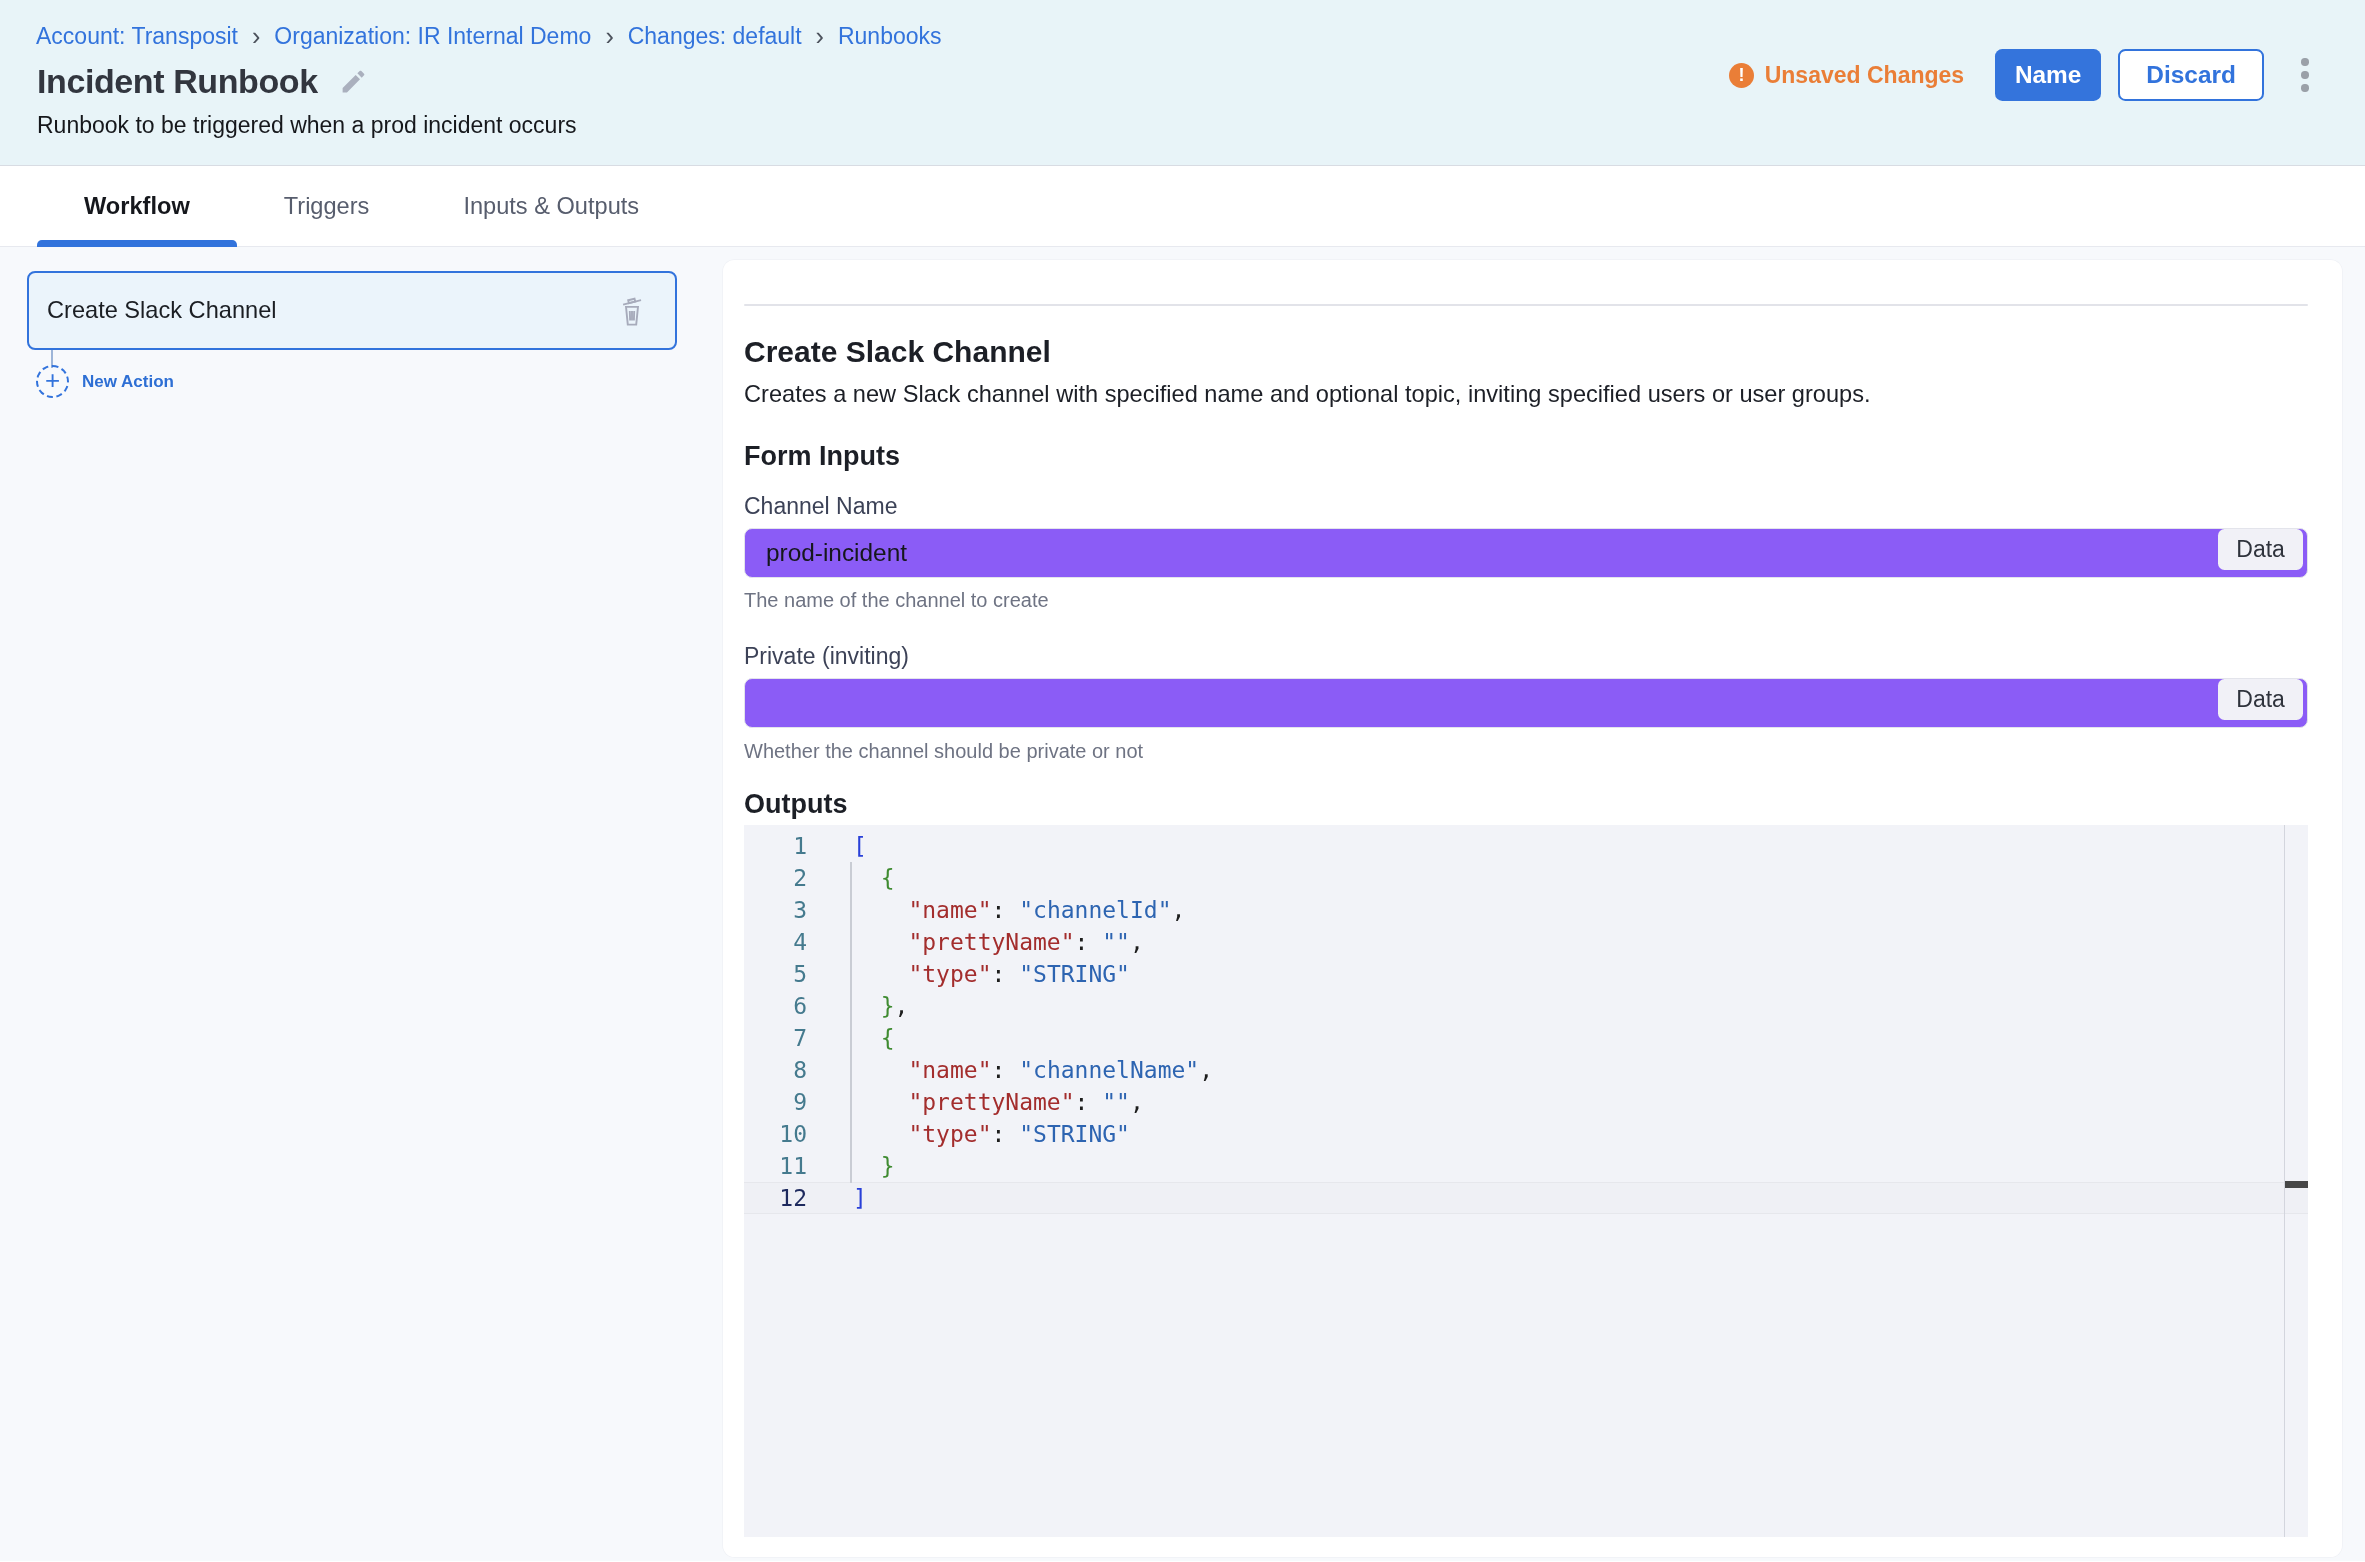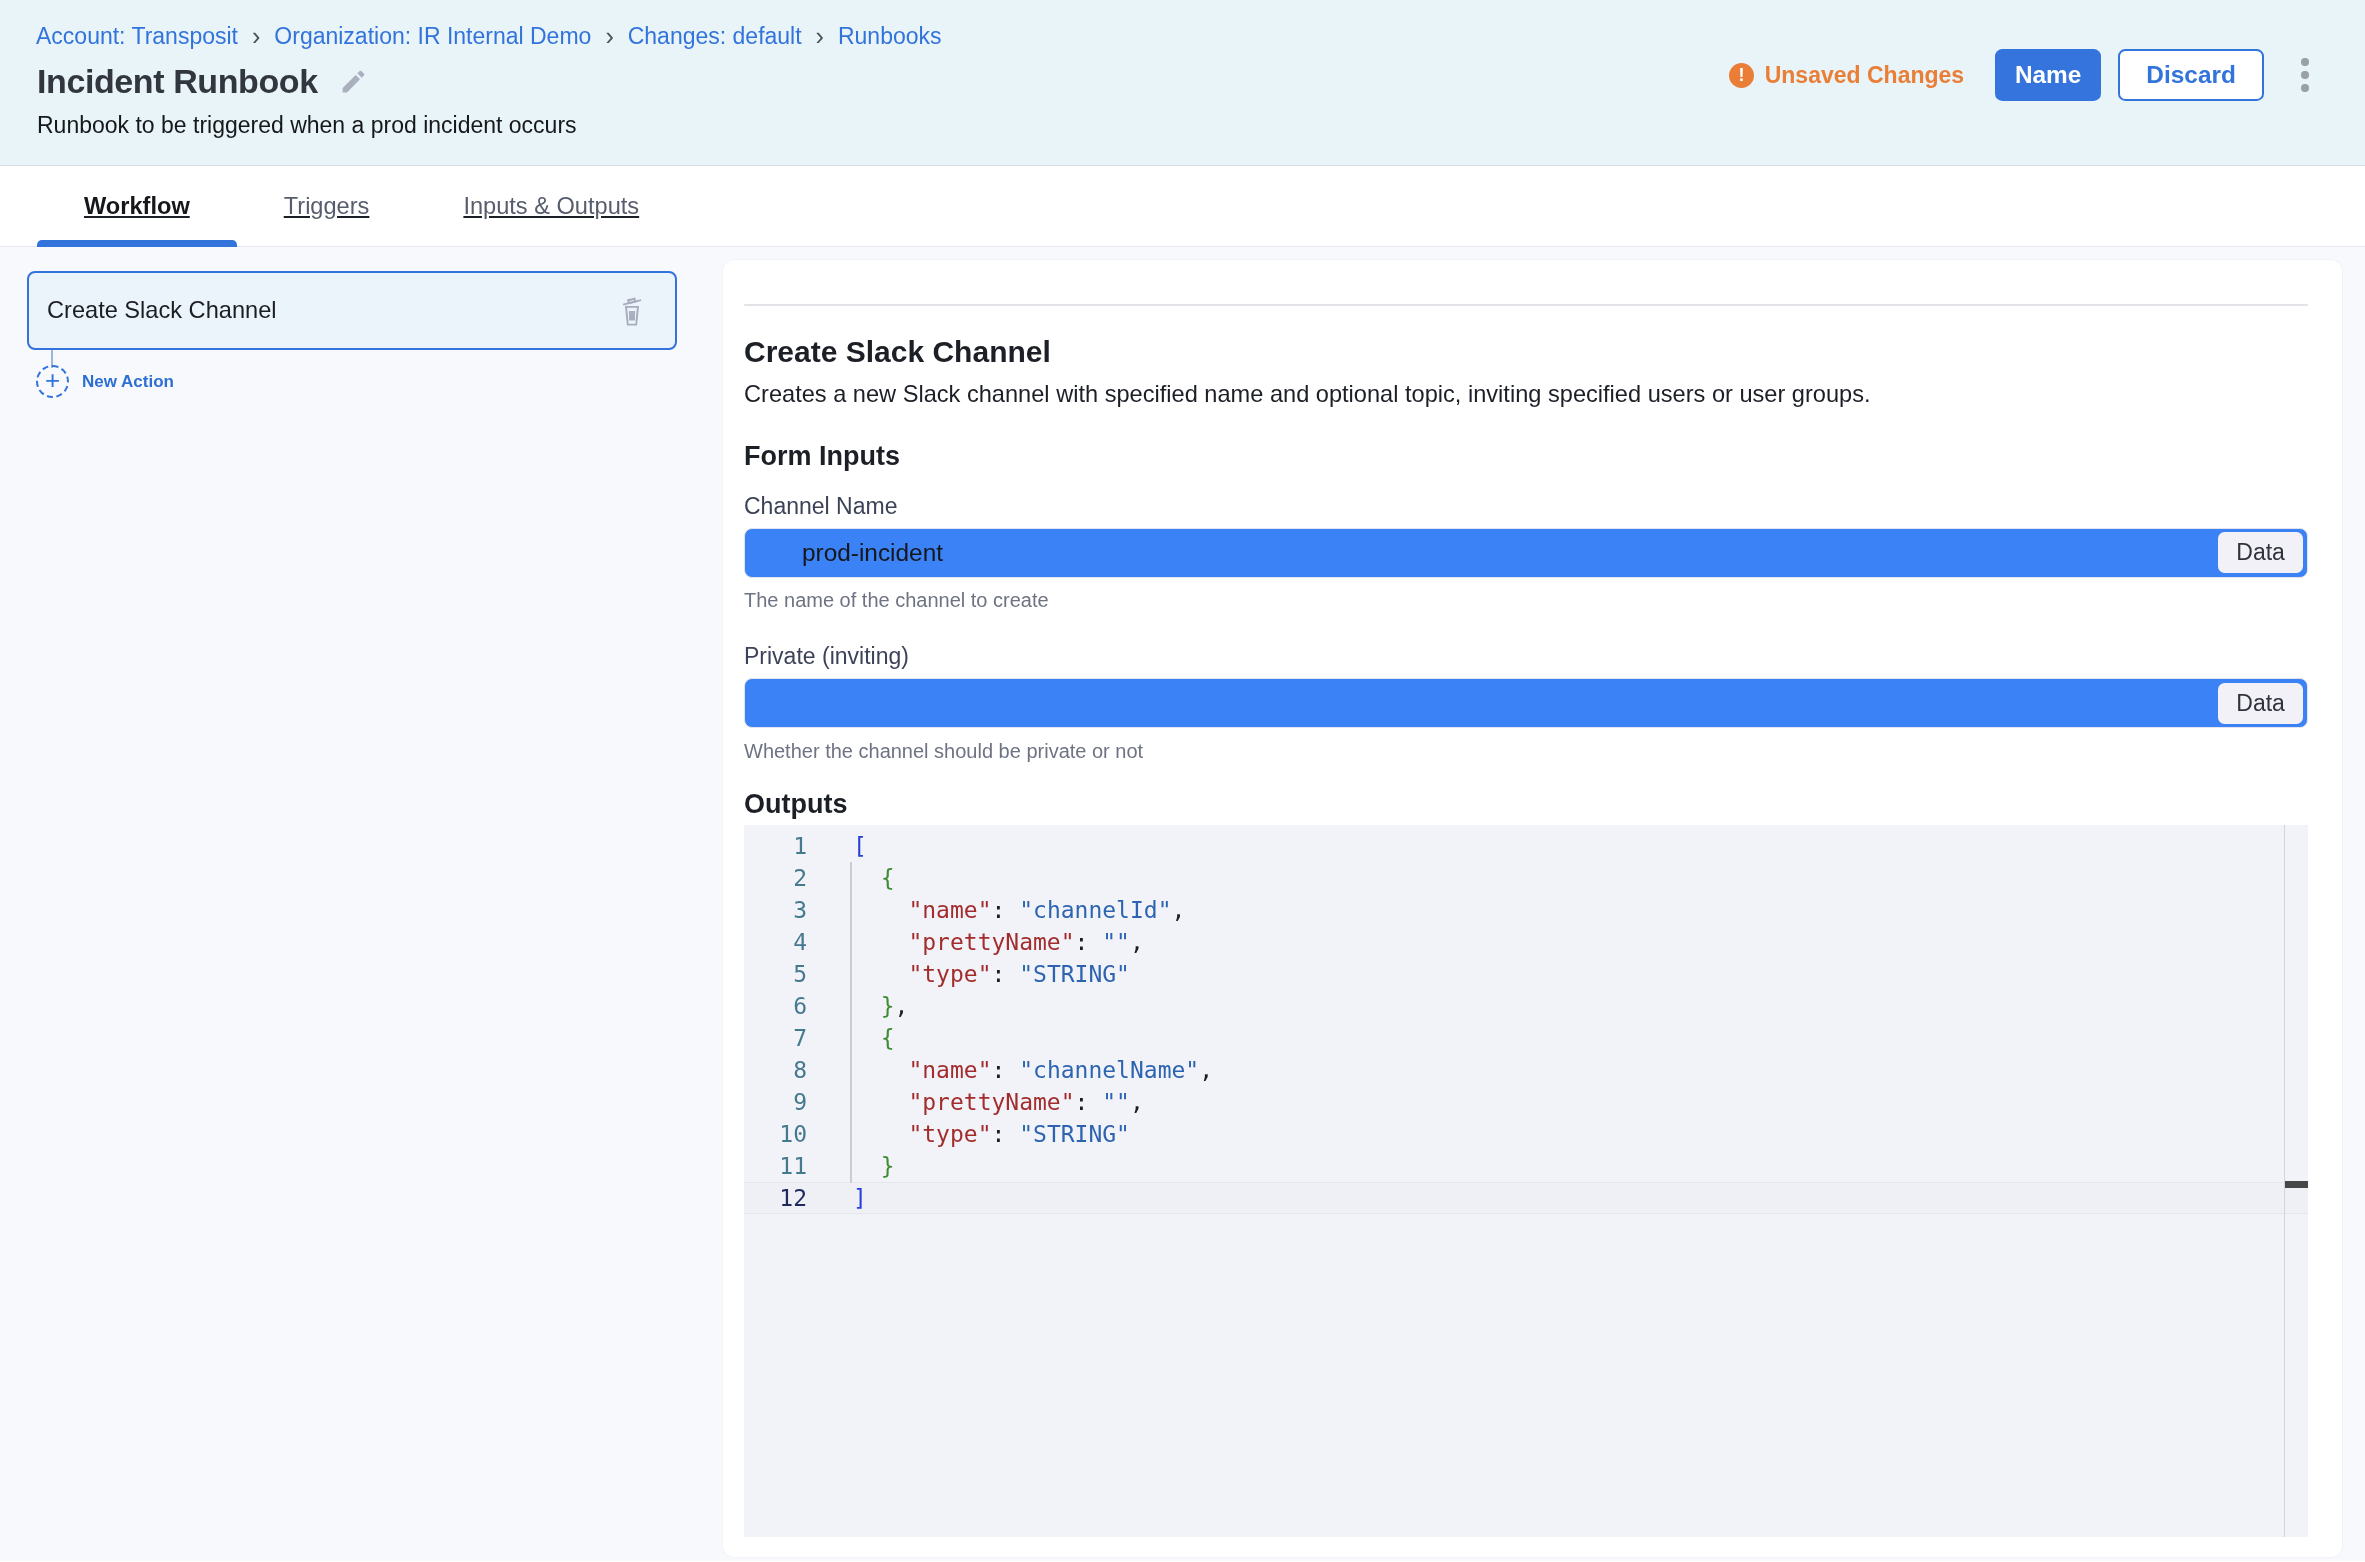--- a/index.html
+++ b/index.html
@@ -1,17 +1,17 @@
 <!DOCTYPE html>
 <html style="font-size:13px"><head>
 <meta charset="utf-8">
 <style>
   html,body{margin:0;padding:0;background:#fff;}
   .page{position:relative;width:2366px;height:1562px;overflow:hidden;
-        font-family:"Liberation Sans",sans-serif;color:#1c1f26;background:#fff;text-decoration:underline;}
+        font-family:"Liberation Sans",sans-serif;color:#1c1f26;background:#fff;}
 
   
   .header{position:relative;height:166px;background:#e8f4f8;border-bottom:1.6px solid #d8dce3;box-sizing:border-box;}
   .breadcrumb{position:absolute;left:36px;top:23px;display:flex;align-items:center;gap:14px;font-size:23px;}
   .crumb{color:#3273dc;text-decoration:none;cursor:pointer;}
   .crumb-sep{color:#4c525c;font-size:25px;line-height:23px;}
   .title-row{position:absolute;left:37px;top:62px;display:flex;align-items:center;gap:21px;}
   .page-title{font-size:34px;font-weight:bold;color:#32363f;letter-spacing:-0.4px;}
   .pencil{width:29px;height:29px;display:inline-flex;}
   .subtitle{position:absolute;left:37px;top:112px;font-size:23px;color:#16181c;}
@@ -54,21 +54,21 @@
 
   
   .main-card{position:absolute;left:723px;top:13px;width:1619px;height:1297px;box-sizing:border-box;
           background:#fff;border-radius:11.4px;padding:44px 34px 0 21px;box-shadow:0 0 0 0.8px rgba(20,30,60,0.03);}
   .hr{height:2.4px;background:#e2e3e9;border-radius:2.4px;}
   .action-title{font-size:30px;font-weight:bold;color:#1c1f26;margin:29px 0 0 0;}
   .action-desc{font-size:23.6px;color:#1c1f26;margin:11.4px 0 0 0;}
   .section-heading{font-size:27px;font-weight:bold;color:#1c1f26;margin:33px 0 0 0;}
   .field-label{display:block;font-size:23px;color:#3c4257;margin-top:21px;}
   .input-wrap{box-sizing:border-box;margin-top:8.1px;height:50px;border:1.6px solid #e3e4eb;border-radius:8.1px;
-          background:#3b82f6;display:flex;align-items:center;padding-left:36px;}
+          background:#8b5cf6;display:flex;align-items:flex-start;}
   .input-wrap input{flex:1;border:none;outline:none;background:transparent;height:100%;
           font-size:24.4px;color:#15171b;padding:0 16.3px 0 21px;font-family:"Liberation Sans",sans-serif;}
   .data-btn{height:41px;padding:0 18px;margin-right:4.1px;border:none;border-radius:6.5px;background:#f1f1f7;
           color:#2f333c;font-size:23px;cursor:pointer;font-family:"Liberation Sans",sans-serif;}
   .helper{font-size:20px;color:#6e7383;margin:11.4px 0 0 0;}
   .gap-lg{margin-top:31px;}
 
   
   .editor{position:relative;margin-top:4.9px;height:712px;background:#f2f3f8;overflow:hidden;
           font-family:"DejaVu Sans Mono",monospace;font-size:23px;}

